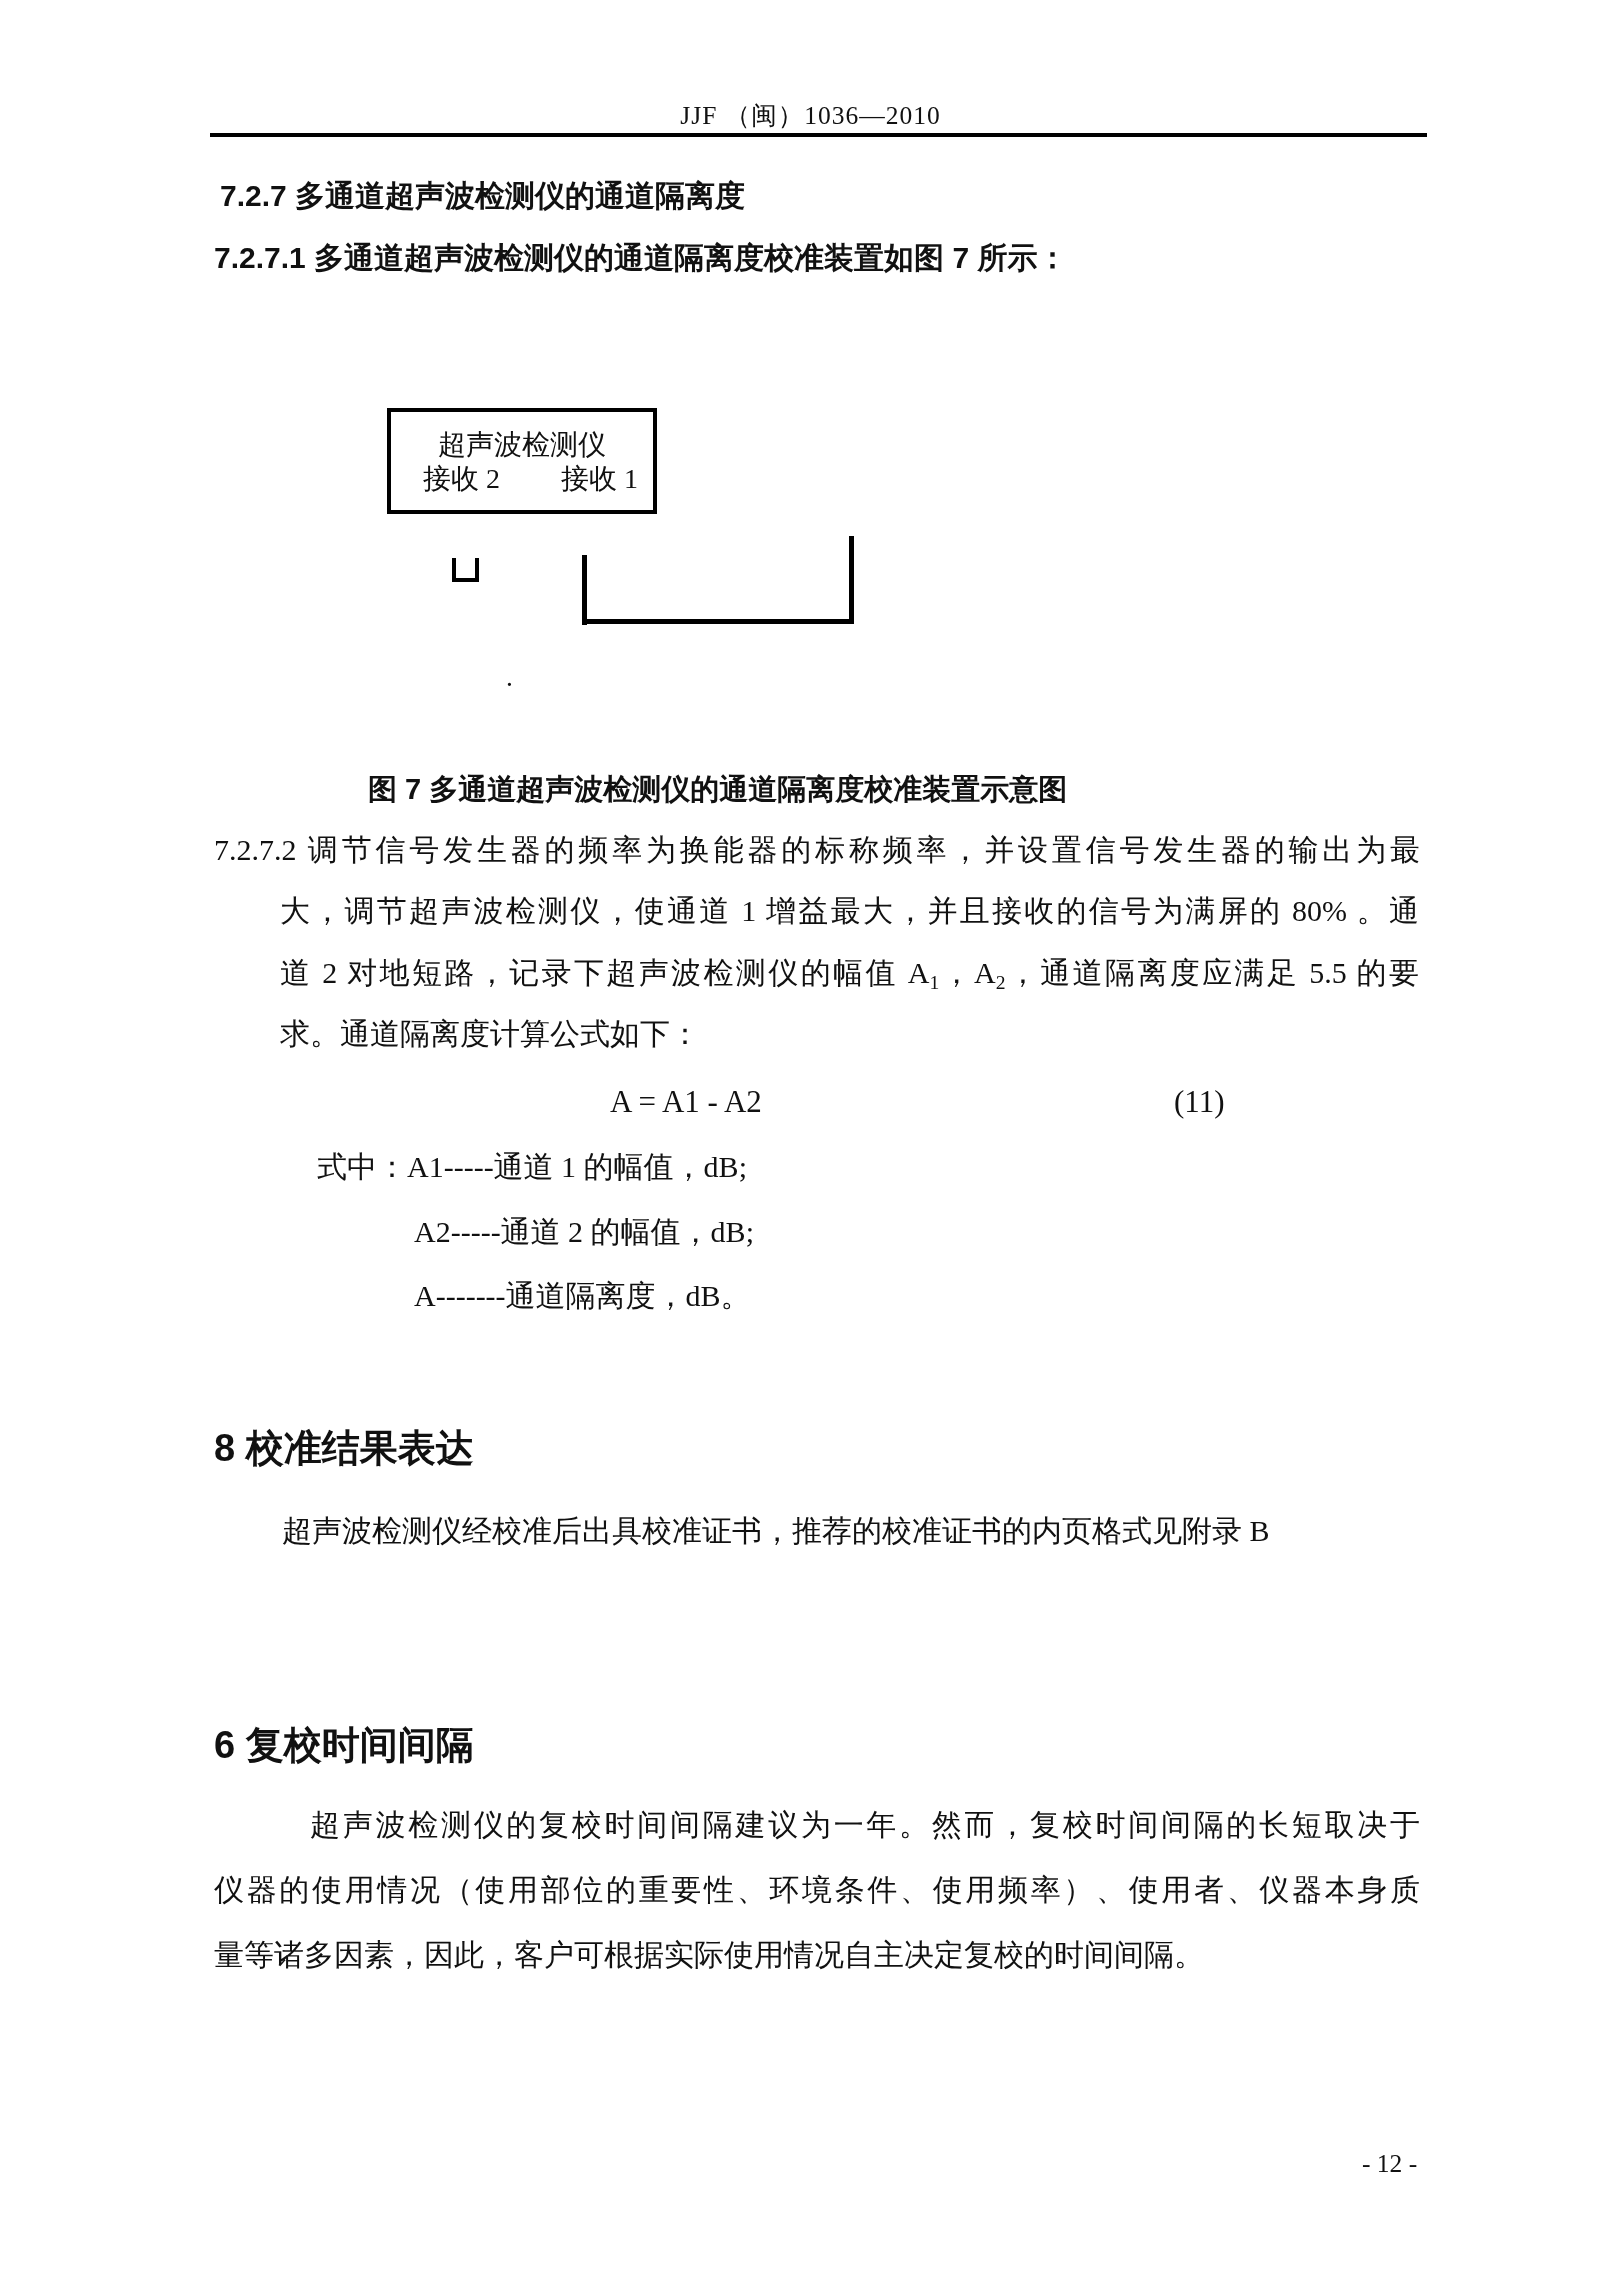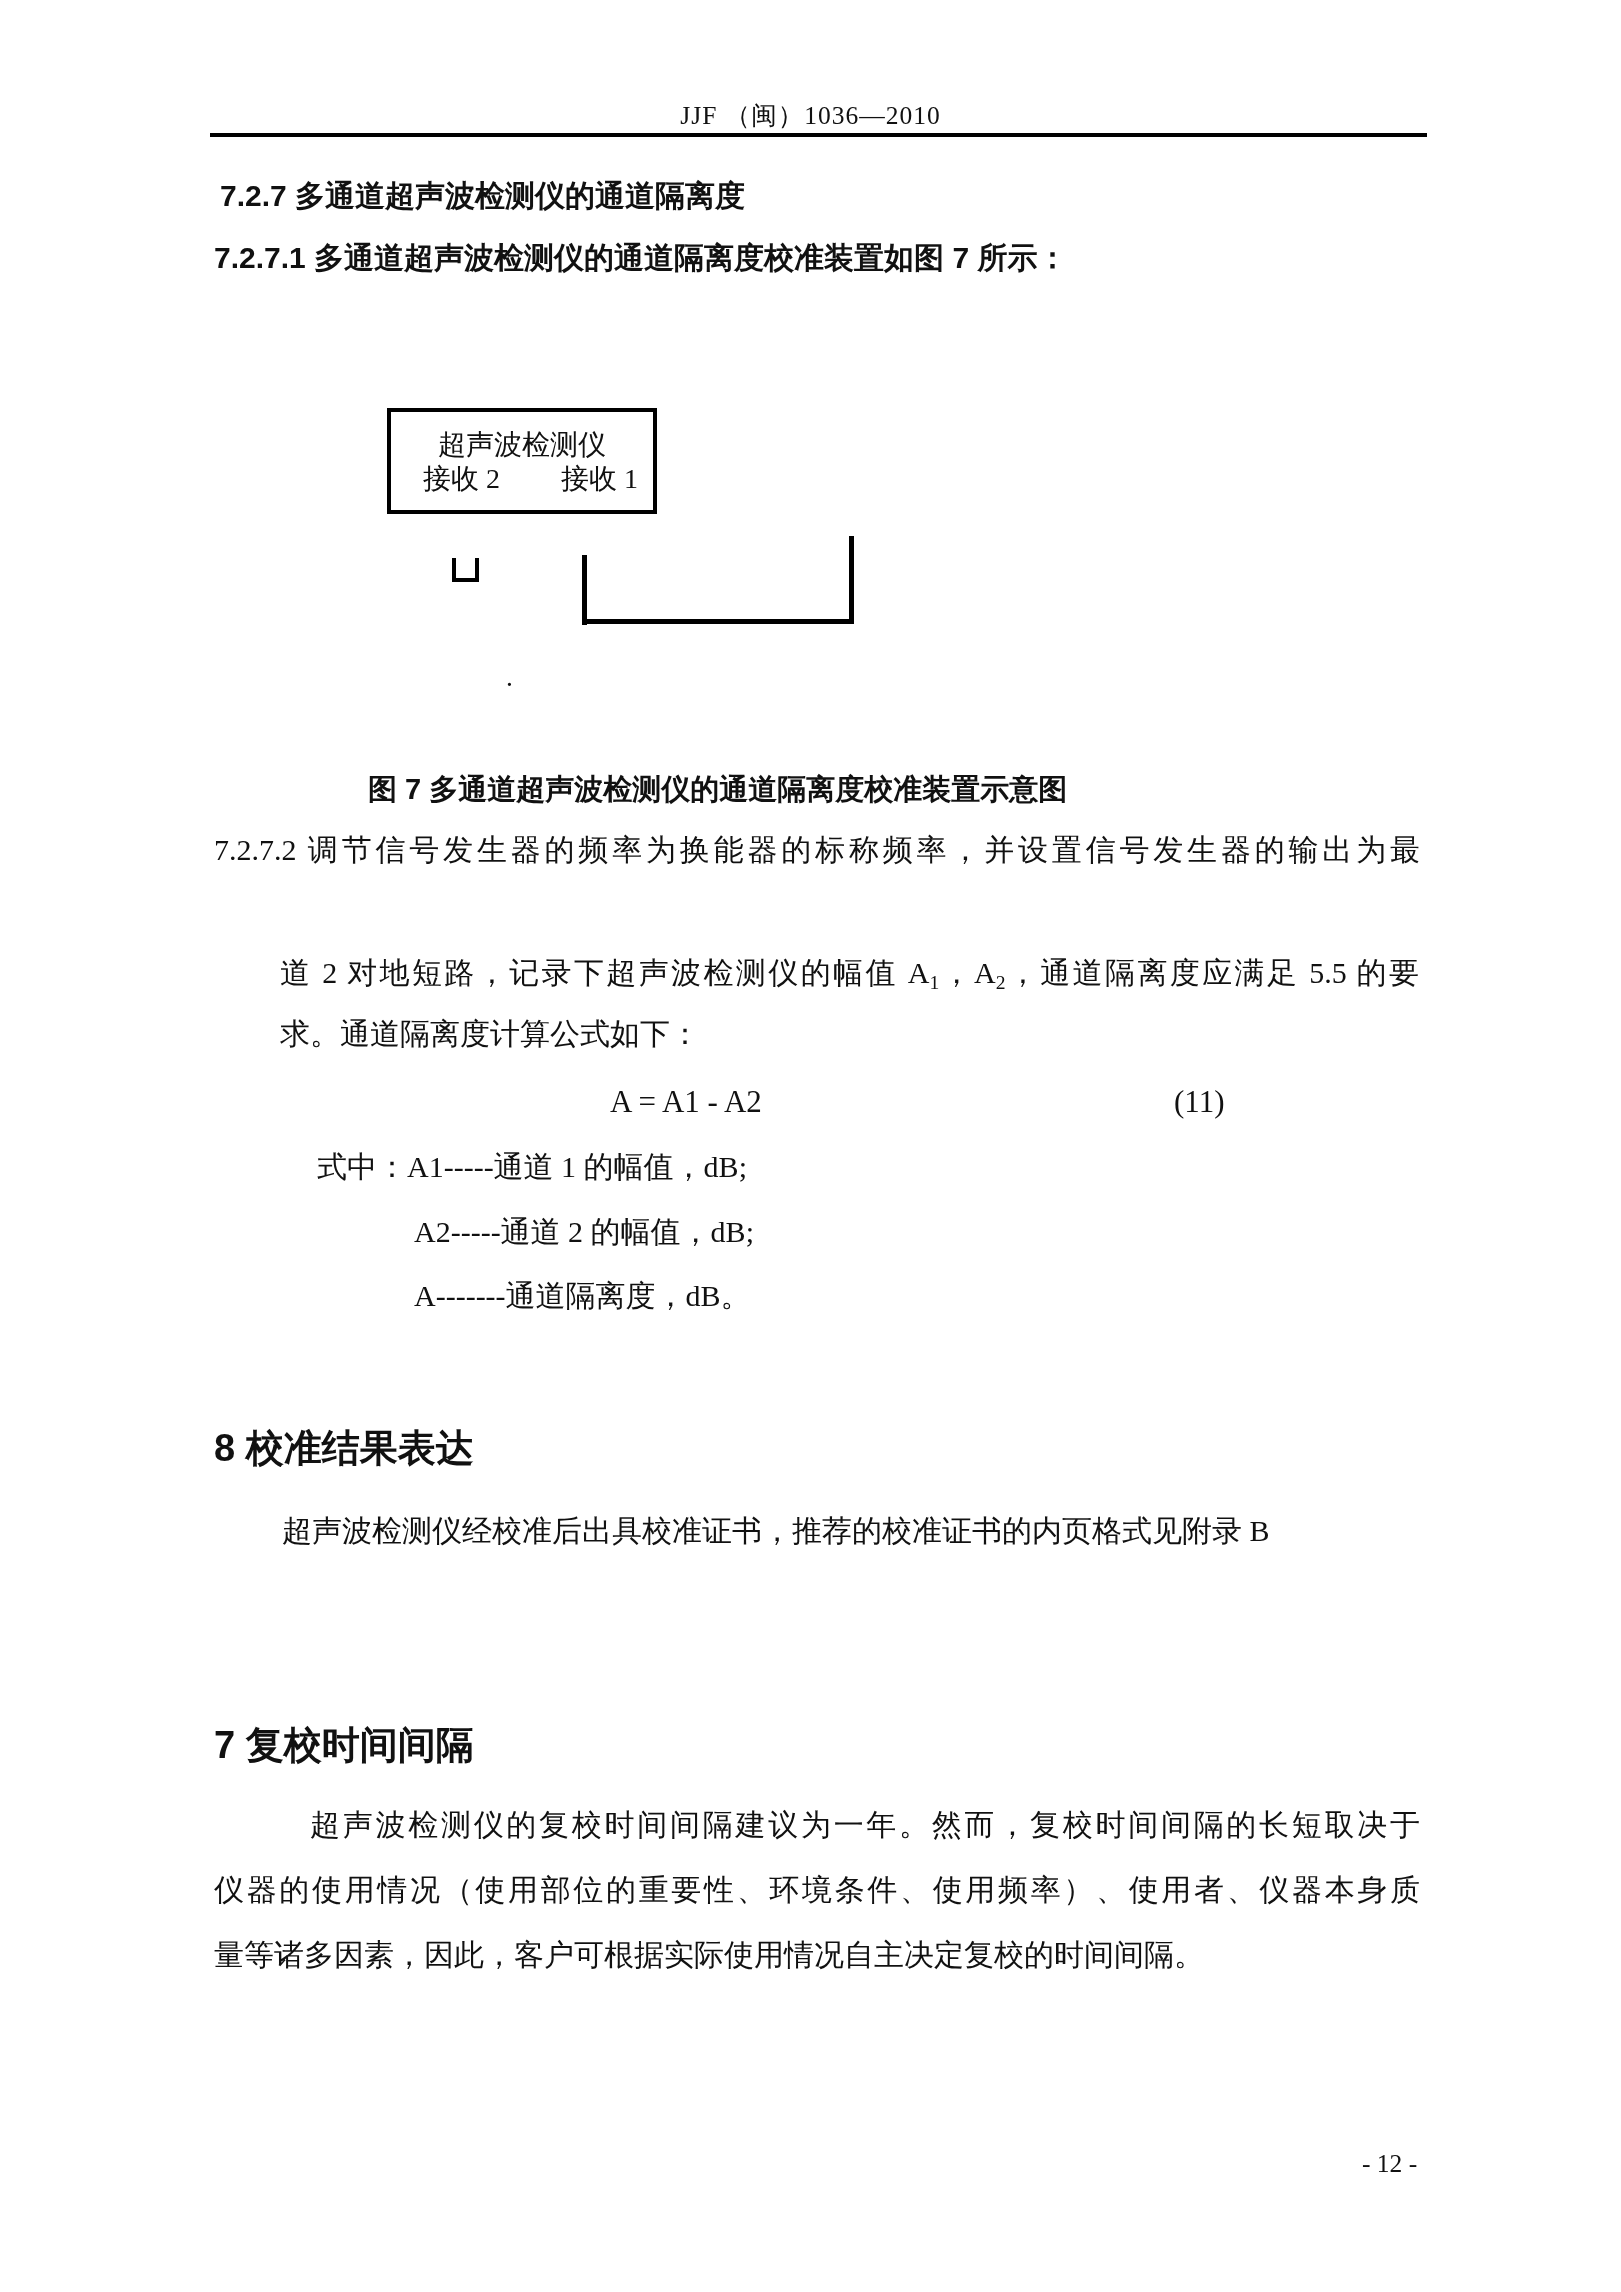--- a/index.html
+++ b/index.html
@@ -145,34 +145,35 @@
 
   <div class="wire wire-v1"></div>
   <div class="wire wire-h"></div>
   <div class="wire wire-v2"></div>
 
   <div class="abs stray-dot">.</div>
 
   <div class="abs fig-caption">图 7 多通道超声波检测仪的通道隔离度校准装置示意图</div>
 
   <div class="abs body-line just l-7272-1">7.2.7.2 调节信号发生器的频率为换能器的标称频率，并设置信号发生器的输出为最</div>
+  <div class="abs body-line just l-7272-2">大，调节超声波检测仪，使通道 1 增益最大，并且接收的信号为满屏的 80% 。通</div>
   <div class="abs body-line just l-7272-3"><span>道 2 对地短路，记录下超声波检测仪的幅值 A</span><sub class="amp">1</sub><span>，A</span><sub class="amp">2</sub><span>，通道隔离度应满足 5.5 的要</span></div>
   <div class="abs body-line l-7272-4">求。通道隔离度计算公式如下：</div>
 
   <div class="abs formula-expr">A = A1 - A2</div>
   <div class="abs formula-num">(11)</div>
 
   <div class="abs body-line def-1">式中：A1-----通道 1 的幅值，dB;</div>
   <div class="abs body-line def-2">A2-----通道 2 的幅值，dB;</div>
   <div class="abs body-line def-3">A-------通道隔离度，dB。</div>
 
   <div class="abs h1 heading-8">8 校准结果表达</div>
   <div class="abs body-line l-s8-1">超声波检测仪经校准后出具校准证书，推荐的校准证书的内页格式见附录 B</div>
 
-  <div class="abs h1 heading-9">7 复校时间间隔</div>
+  <div class="abs h1 heading-9">6 复校时间间隔</div>
   <div class="abs body-line just l-s9-1">超声波检测仪的复校时间间隔建议为一年。然而，复校时间间隔的长短取决于</div>
   <div class="abs body-line l-s9-3">量等诸多因素，因此，客户可根据实际使用情况自主决定复校的时间间隔。</div>
   <div class="abs body-line just l-s9-2">仪器的使用情况（使用部位的重要性、环境条件、使用频率）、使用者、仪器本身质</div>
 
   <div class="abs page-number">- 12 -</div>
 
 </div>
 
 
 </body></html>

